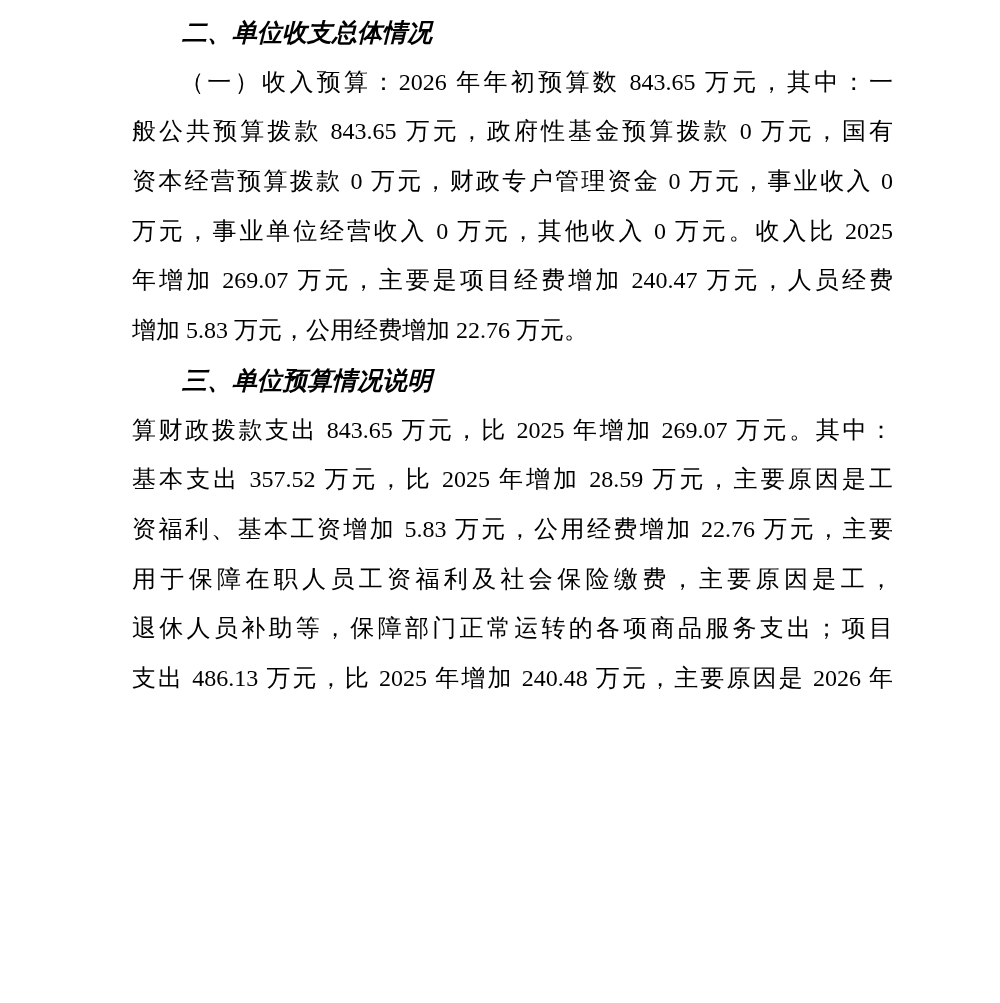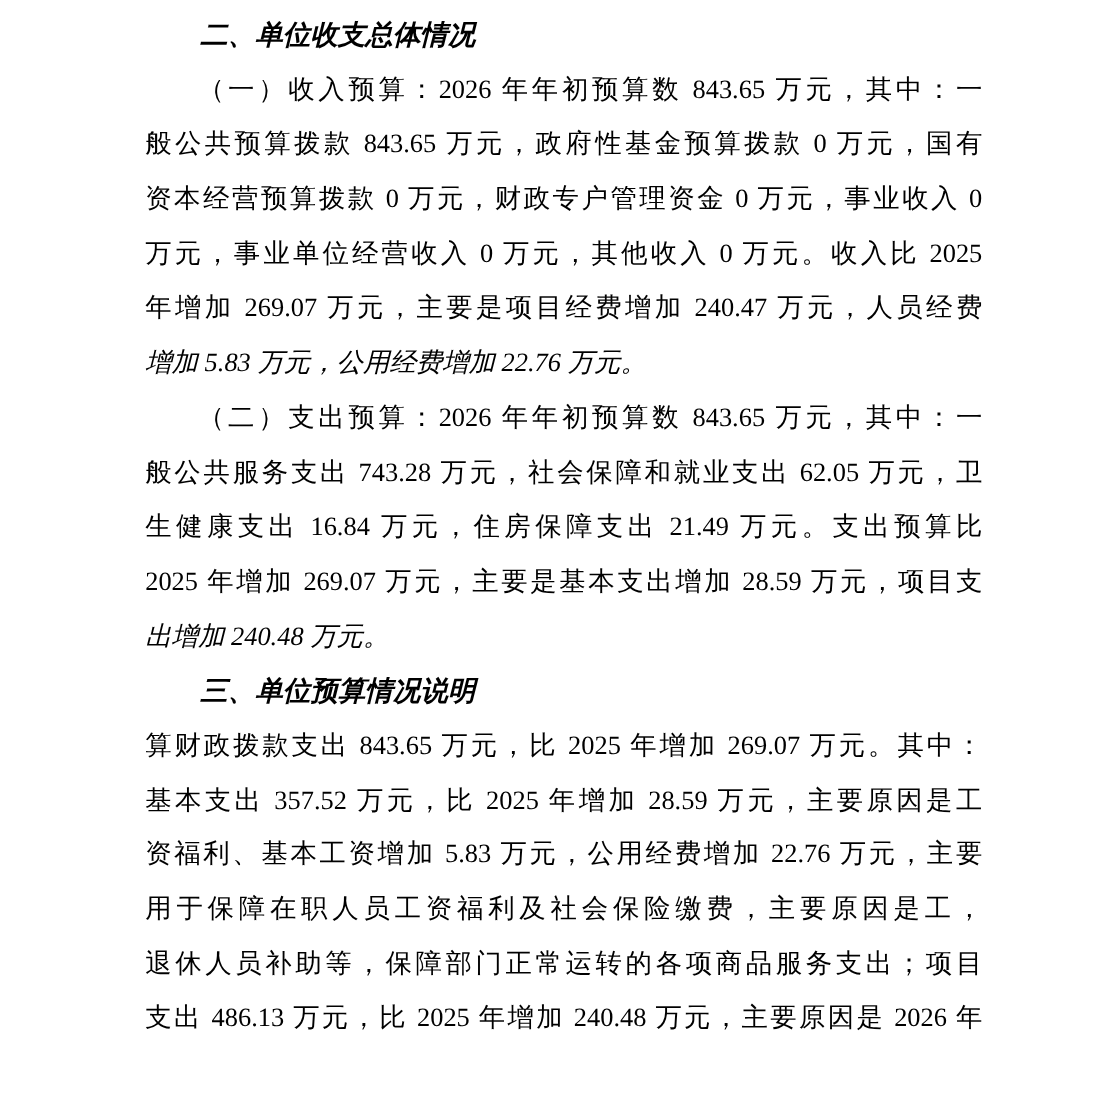--- a/index.html
+++ b/index.html
@@ -24,21 +24,20 @@
     text-align: justify;
     text-align-last: justify;
     overflow: hidden;
   }
   .line.first {
     text-indent: 48px;
   }
   .line.plain {
     text-align: left;
     text-align-last: left;
-    font-style: italic;
   }
   .heading {
     height: 49.7px;
     line-height: 49.7px;
     font-size: 25px;
     font-weight: bold;
     font-family: "Liberation Sans", "DejaVu Sans", sans-serif;
     text-indent: 50px;
     text-align: left;
     font-style: italic;
@@ -53,27 +52,20 @@
 
   <div>
     <div class="line first">（一）收入预算：2026 年年初预算数 843.65 万元，其中：一</div>
     <div class="line">般公共预算拨款 843.65 万元，政府性基金预算拨款 0 万元，国有</div>
     <div class="line">资本经营预算拨款 0 万元，财政专户管理资金 0 万元，事业收入 0</div>
     <div class="line">万元，事业单位经营收入 0 万元，其他收入 0 万元。收入比 2025</div>
     <div class="line">年增加 269.07 万元，主要是项目经费增加 240.47 万元，人员经费</div>
     <div class="line plain">增加 5.83 万元，公用经费增加 22.76 万元。</div>
   </div>
 
-  <div>
-    <div class="line first">（二）支出预算：2026 年年初预算数 843.65 万元，其中：一</div>
-    <div class="line">般公共服务支出 743.28 万元，社会保障和就业支出 62.05 万元，卫</div>
-    <div class="line">生健康支出 16.84 万元，住房保障支出 21.49 万元。支出预算比</div>
-    <div class="line">2025 年增加 269.07 万元，主要是基本支出增加 28.59 万元，项目支</div>
-    <div class="line plain">出增加 240.48 万元。</div>
-  </div>
 
   <div class="heading">三、单位预算情况说明</div>
 
   <div>
     <div class="line">算财政拨款支出 843.65 万元，比 2025 年增加 269.07 万元。其中：</div>
     <div class="line">基本支出 357.52 万元，比 2025 年增加 28.59 万元，主要原因是工</div>
     <div class="line">资福利、基本工资增加 5.83 万元，公用经费增加 22.76 万元，主要</div>
     <div class="line">用于保障在职人员工资福利及社会保险缴费，主要原因是工，</div>
     <div class="line">退休人员补助等，保障部门正常运转的各项商品服务支出；项目</div>
     <div class="line">支出 486.13 万元，比 2025 年增加 240.48 万元，主要原因是 2026 年</div>

